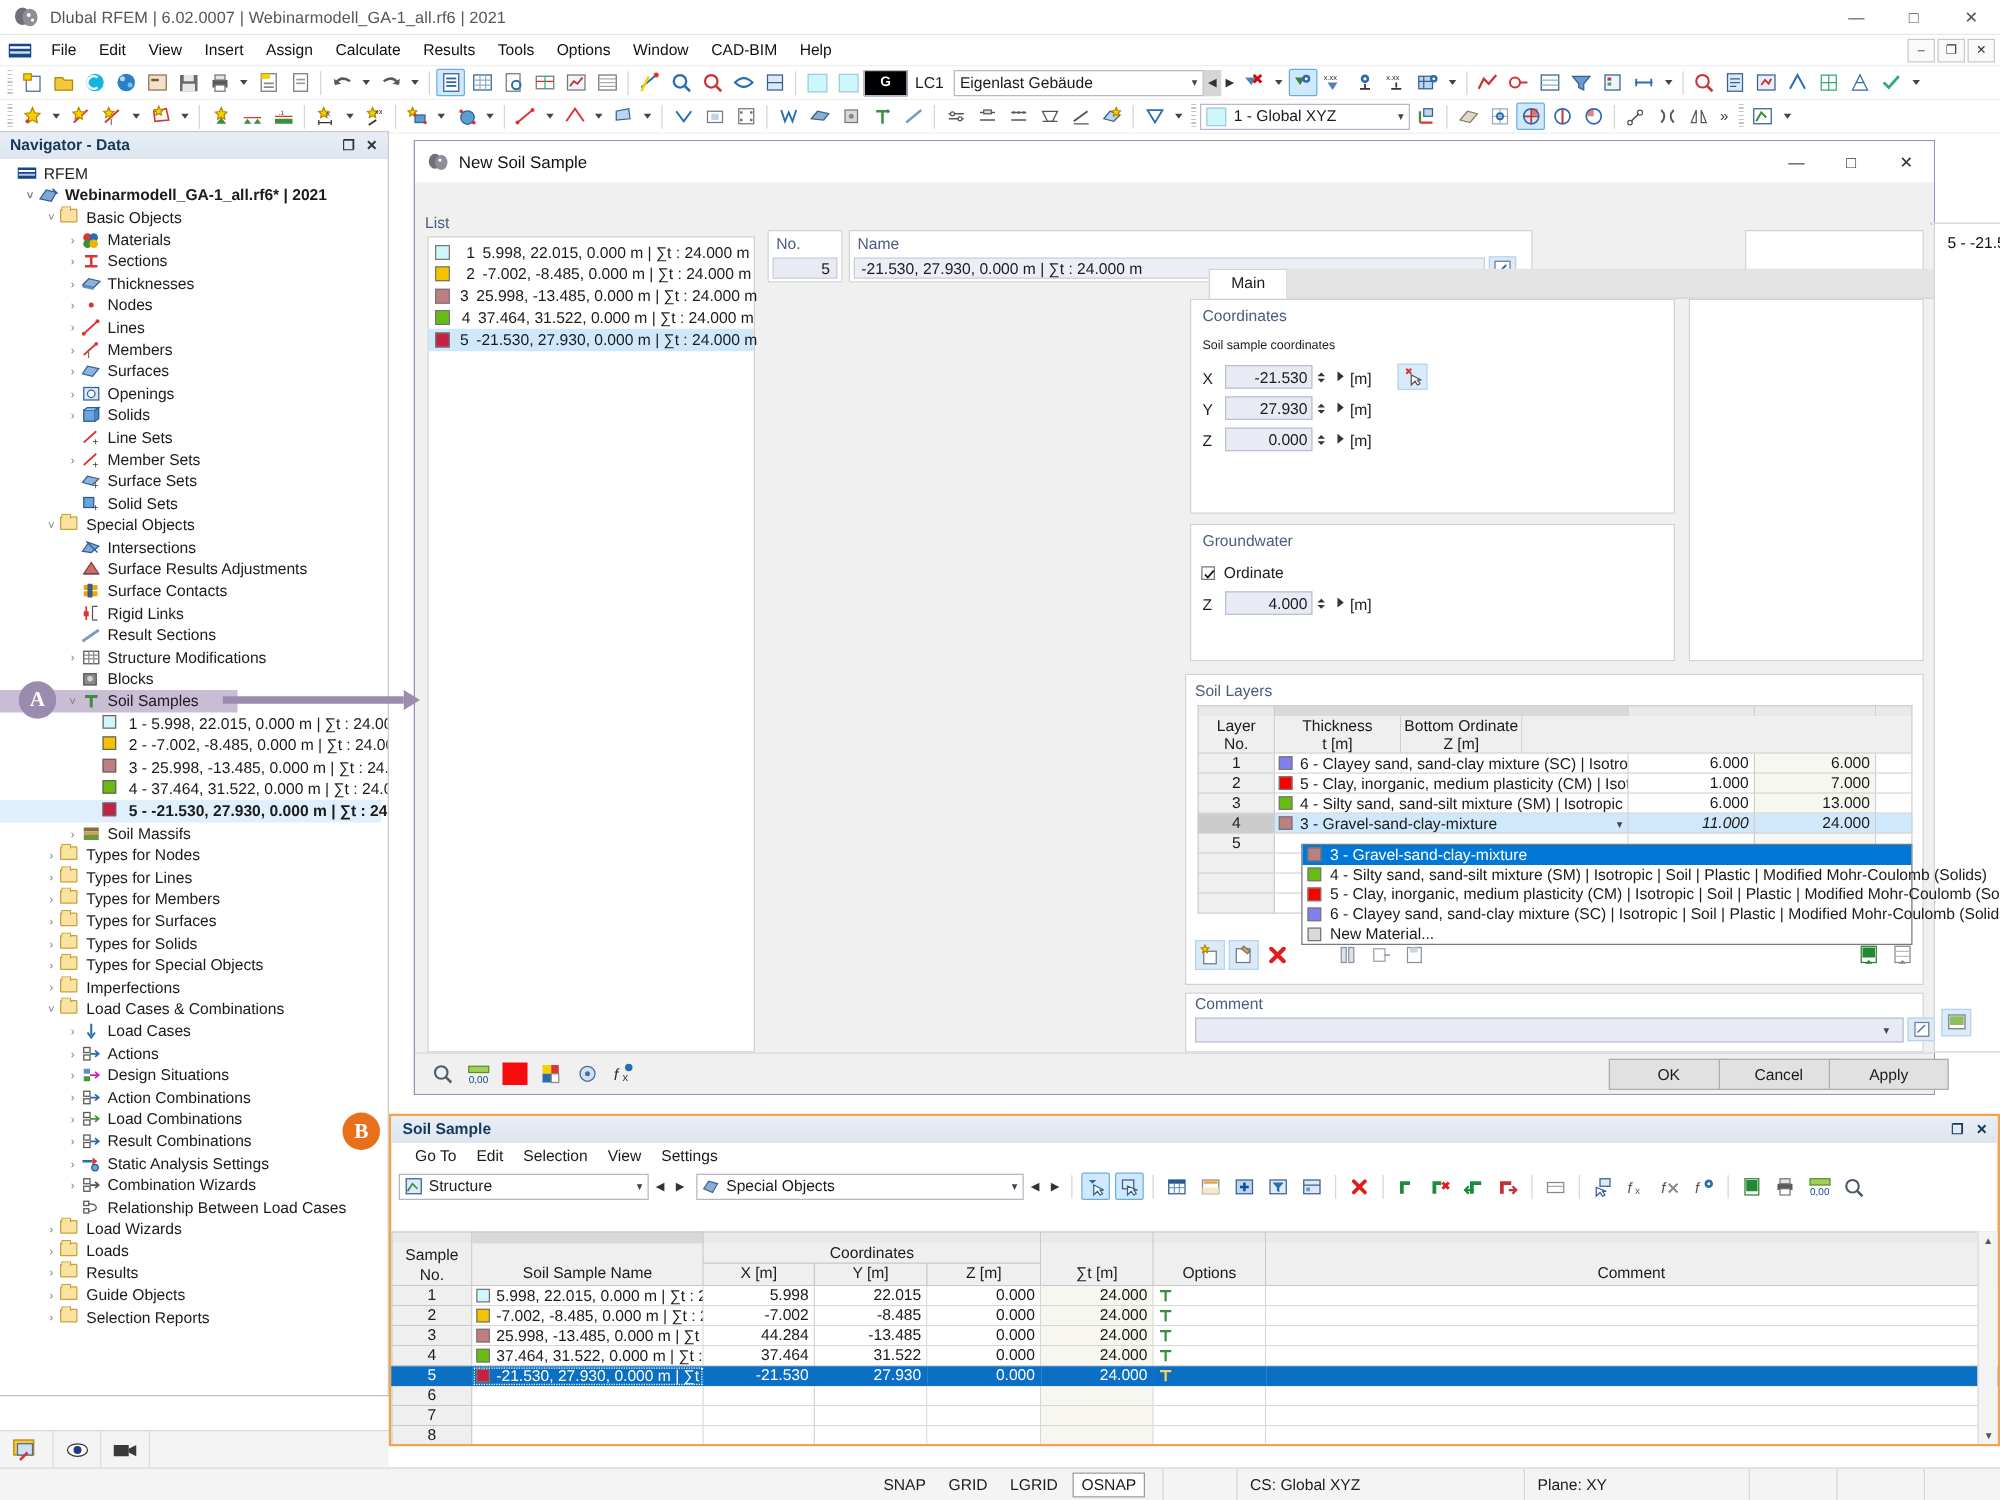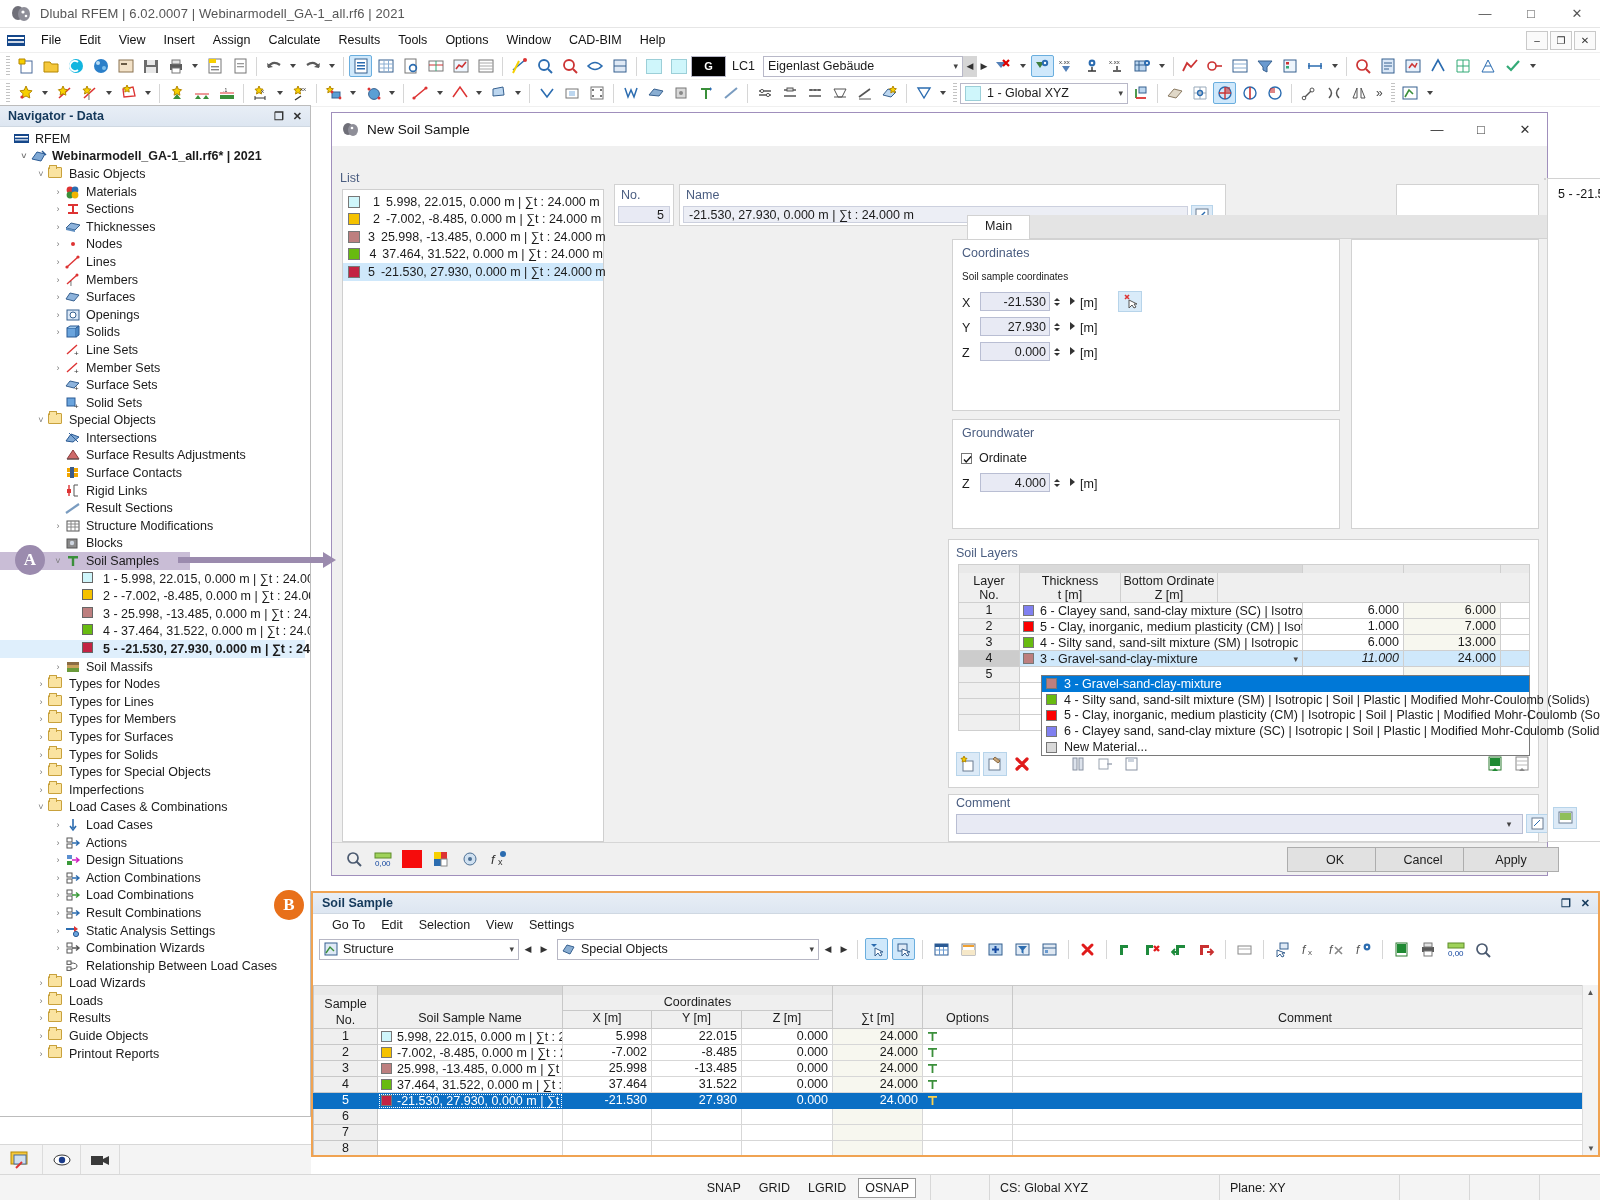--- a/index.html
+++ b/index.html
@@ -1236,21 +1236,21 @@
             <div class="folder"></div>
           </span>
           <span>Guide Objects</span>
         </div>
         <div class="nrow">
           <span style="display:inline-block;width:34px;flex:0 0 34px"></span>
           <span class="exp">›</span>
           <span class="ico">
             <div class="folder"></div>
           </span>
-          <span>Printout Reports</span>
+          <span>Selection Reports</span>
         </div>
       </div>
   </div>
 
   <div class="badgeA">A</div>
   <svg class="arrowA">
     <path d="M0 9 H145" stroke="#9b8bae" stroke-width="6"></path>
     <path d="M145 1 L158 9 L145 17 Z" fill="#9b8bae"></path>
   </svg>
   <div class="badgeB">B</div>
@@ -1963,21 +1963,21 @@
               </svg>
             </div>
             <div style="flex:1;background:#fff;border:1px solid #d7d7d7;border-left:none;border-top:none;"></div>
           </div>
           <div style="display: flex; height: 16px; font-size: 12.5px;">
             <div style="width:65px;background:#efefef;border:1px solid #c8c8c8;border-top:none;text-align:center;">3</div>
             <div style="width:185px;background:#fff;border:1px solid #d7d7d7;border-left:none;border-top:none;display:flex;align-items:center;padding-left:3px;white-space:nowrap;overflow:hidden;">
               <span style="width:11px;height:11px;background:#bd7f7f;border:1px solid #777;margin-right:5px;flex:0 0 11px;"></span>
               <span>25.998, -13.485, 0.000 m | ∑t : 24....</span>
             </div>
-            <div style="width:89px;background:#fff;border:1px solid #d7d7d7;border-left:none;border-top:none;text-align:right;padding-right:4px;">25.998</div>
+            <div style="width:89px;background:#fff;border:1px solid #d7d7d7;border-left:none;border-top:none;text-align:right;padding-right:4px;">44.284</div>
             <div style="width:90px;background:#fff;border:1px solid #d7d7d7;border-left:none;border-top:none;text-align:right;padding-right:4px;">-13.485</div>
             <div style="width:91px;background:#fff;border:1px solid #d7d7d7;border-left:none;border-top:none;text-align:right;padding-right:4px;">0.000</div>
             <div style="width:90px;background:#f7f7ef;border:1px solid #d7d7d7;border-left:none;border-top:none;text-align:right;padding-right:4px;">24.000</div>
             <div style="width:90px;background:#fff;border:1px solid #d7d7d7;border-left:none;border-top:none;display:flex;align-items:center;padding-left:4px;">
               <svg width="11" height="11">
                 <path d="M1 1h9v1.8H6.4V10H4.6V2.8H1Z" fill="#3a8f3a"></path>
               </svg>
             </div>
             <div style="flex:1;background:#fff;border:1px solid #d7d7d7;border-left:none;border-top:none;"></div>
           </div>

